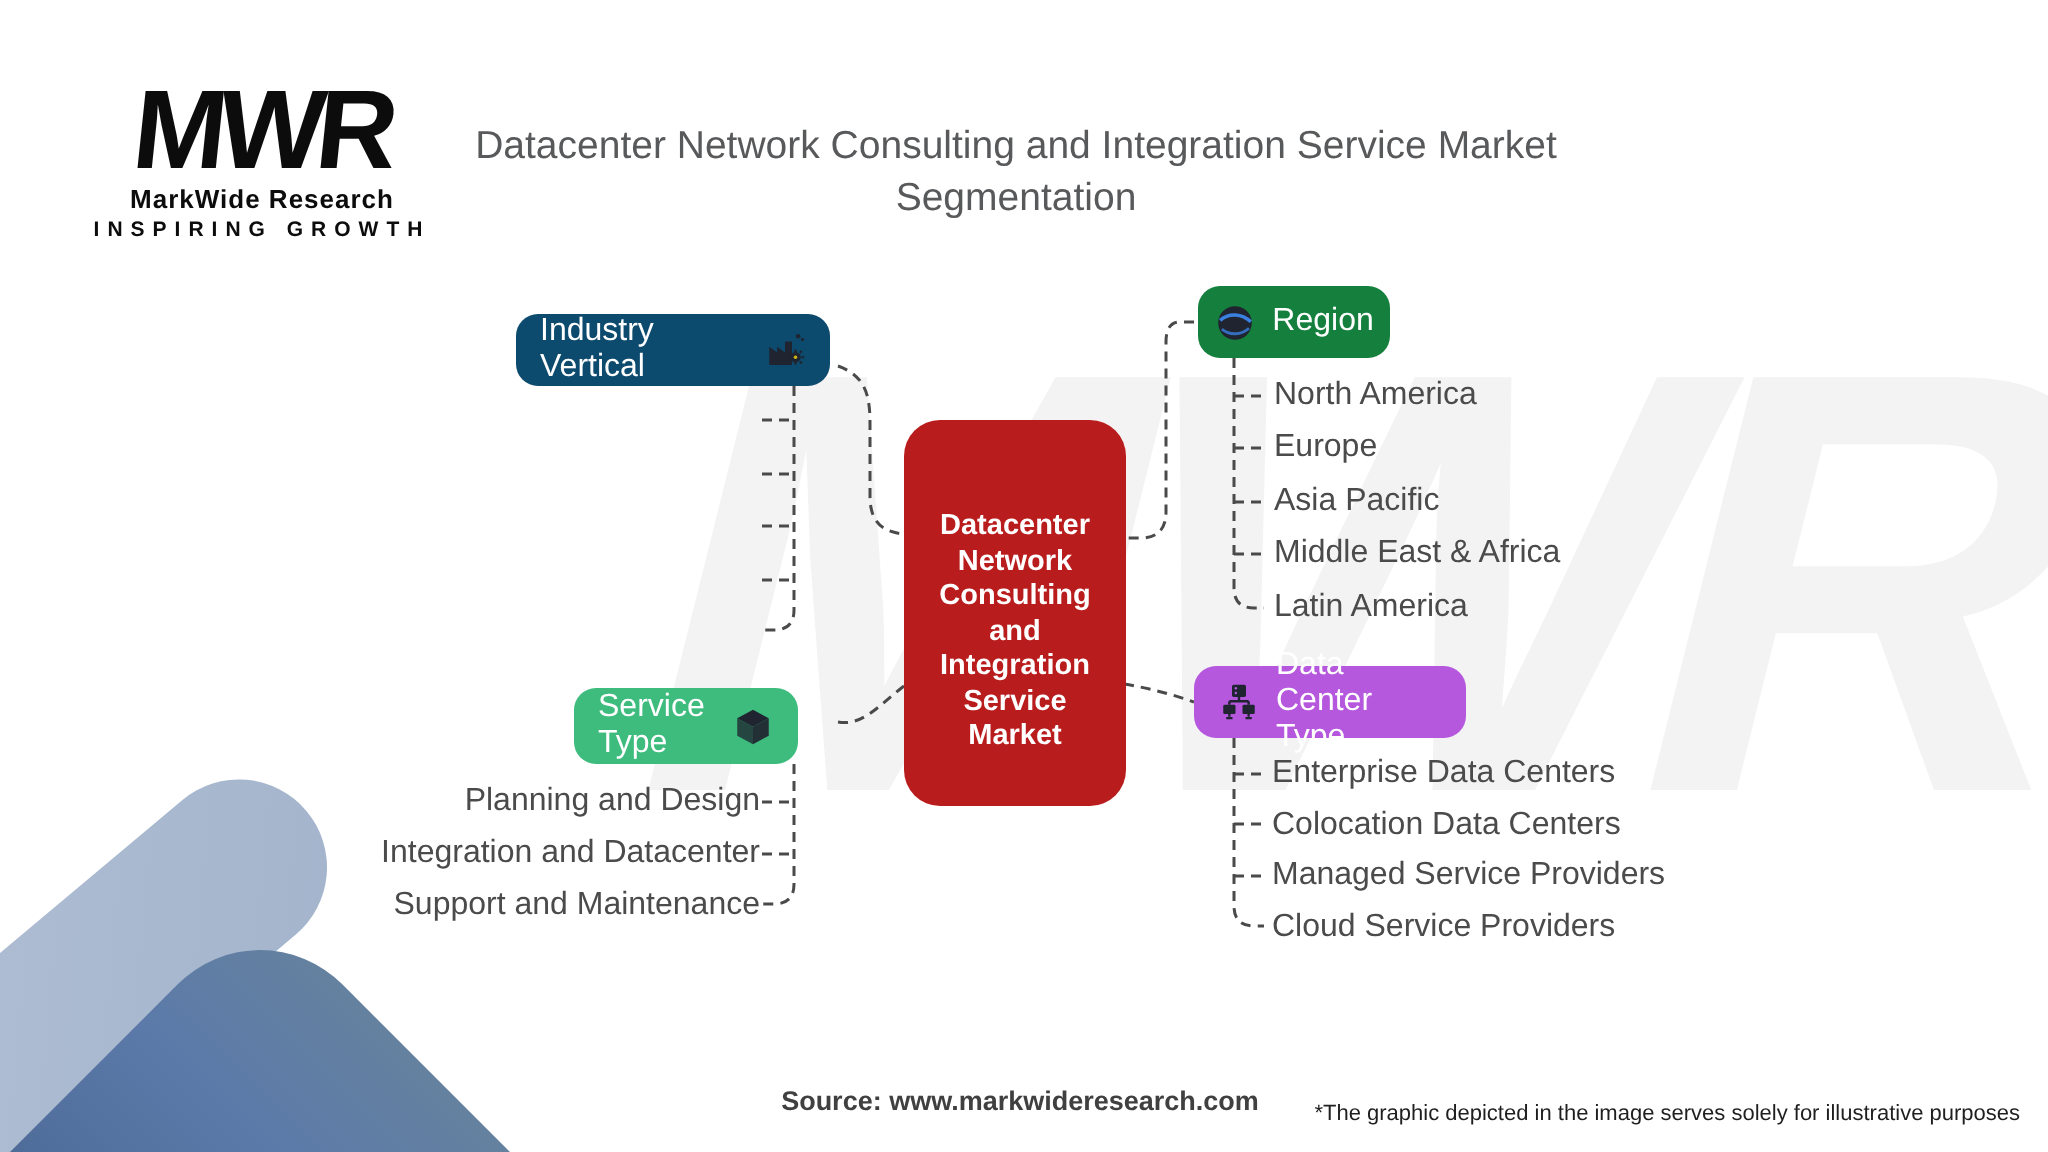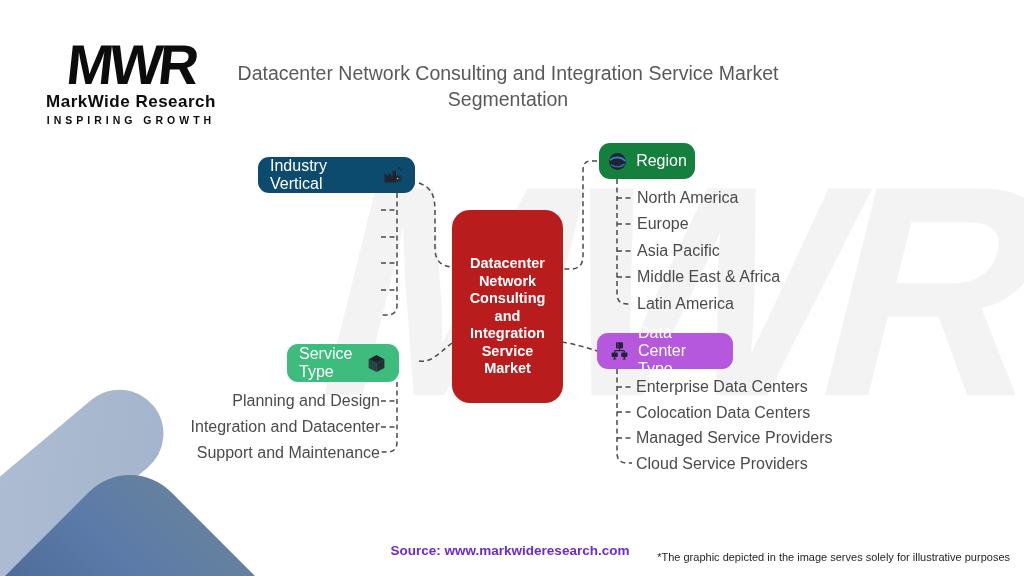--- a/index.html
+++ b/index.html
@@ -28,21 +28,21 @@
   .watermark {
     position:absolute; z-index:0; left:330px; top:118px;
     font-size:300px; font-weight:bold; letter-spacing:-16px;
     color:rgba(30,40,60,0.055); transform:skewX(-14deg);
     white-space:nowrap; user-select:none;
   }
 
   
   .logo { position:absolute; z-index:2; left:36px; top:36px; width:190px; text-align:center; color:#0c0c0c; }
   .logo-mwr { font-size:56px; font-weight:bold; letter-spacing:-4px; line-height:58px; transform:skewX(-6deg); }
-  .logo-name { font-size:17px; font-weight:bold; letter-spacing:0.5px; margin-top:-2px; }
+  .logo-name { font-size:13px; font-weight:bold; letter-spacing:0.5px; margin-top:-2px; }
   .logo-tag  { font-size:10.5px; font-weight:bold; letter-spacing:4px; margin-top:2px; }
 
   
   .title {
     position:absolute; z-index:2; left:228px; top:60px; width:560px;
     text-align:center; font-size:19.5px; line-height:1.35; color:#58595b;
   }
 
   
   .center-box {
@@ -78,21 +78,21 @@
   #items-dc { left:636px; top:374px; width:300px; text-align:left; }
   #items-dc .item-row { line-height:25.6px; }
 
   
   .wires { position:absolute; z-index:1; left:0; top:0; }
   .wires path { fill:none; stroke:#4a4a4a; stroke-width:1.5; stroke-dasharray:5 3.5; }
 
   
   .source {
     position:absolute; z-index:2; left:330px; top:543px; width:360px;
-    text-align:center; font-size:13.5px; font-weight:bold; color:#6d28d9;
+    text-align:center; font-size:13.5px; font-weight:bold; color:#404040;
   }
   .disclaimer {
     position:absolute; z-index:2; right:14px; top:551px;
     font-size:11px; color:#1f1f1f;
   }
 </style>
 </head>
 <body>
 
 <div id="stage">

